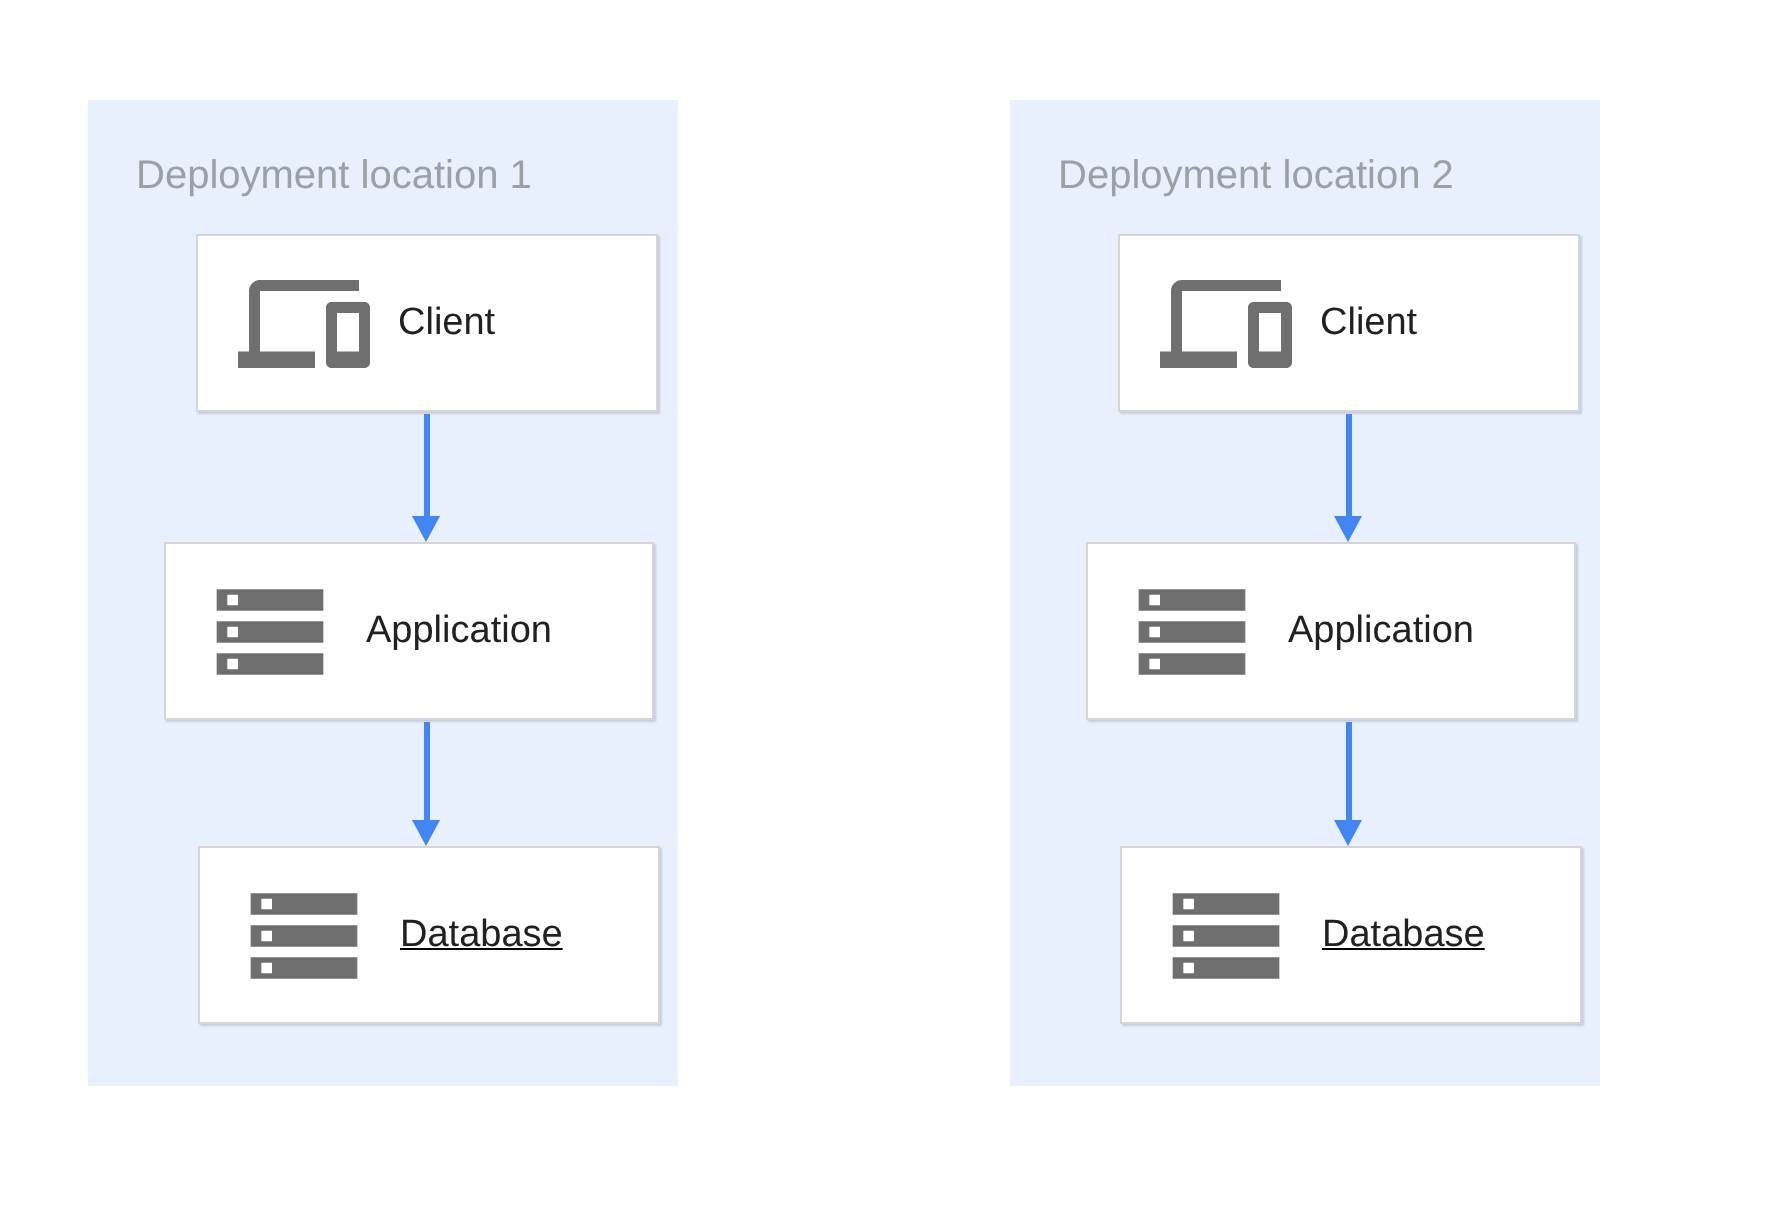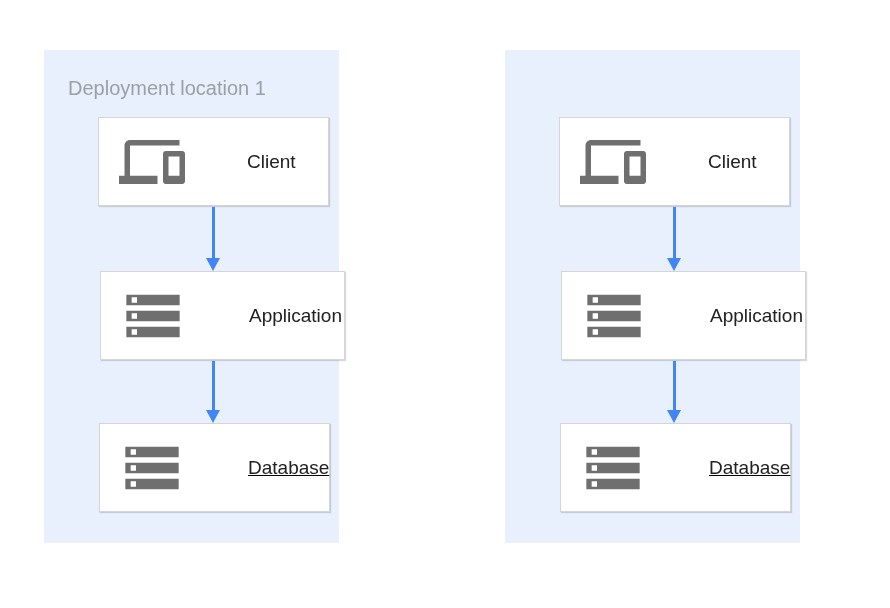--- a/index.html
+++ b/index.html
@@ -41,24 +41,23 @@
   }
   .node {
     position: absolute;
     height: 89px;
     background: var(--node-background);
     border: 1px solid var(--node-border);
     box-shadow: 1px 1px 1px rgba(0,0,0,0.15);
     display: flex;
     align-items: center;
     padding-left: 20px;
-    gap: 48px;
   }
   .node.client      { left: 54px; top: 67px;  width: 231px; }
-  .node.application { left: 56px; top: 221px; width: 245px; }
+  .node.application { left: 38px; top: 221px; width: 245px; }
   .node.database    { left: 55px; top: 373px; width: 231px; text-decoration: underline; }
   .node-icon {
     width: 80px;
     display: flex;
     align-items: center;
     justify-content: flex-start;
     color: var(--icon-gray);
     flex: 0 0 auto;
   }
   .node-label {
@@ -129,20 +128,21 @@
       <span class="node-icon">
         <svg width="64" height="64" viewBox="0 0 24 24" fill="currentColor" fill-rule="evenodd">
           <path d="M2 20h20v-4H2v4zm2-3h2v2H4v-2zM2 4v4h20V4H2zm4 3H4V5h2v2zm-4 7h20v-4H2v4zm2-3h2v2H4v-2z"></path>
         </svg>
       </span>
       <span class="node-label">Database</span>
     </div>
   </div>
 
   <div class="panel p2">
+    <div class="panel-title">Deployment location 2</div>
 
     <div class="node client">
       <span class="node-icon">
         <svg width="66" height="66" viewBox="0 0 24 24" fill="currentColor">
           <path d="M4 6h18V4H4c-1.1 0-2 .9-2 2v11H0v3h14v-3H4V6zm19 2h-6c-.55 0-1 .45-1 1v10c0 .55.45 1 1 1h6c.55 0 1-.45 1-1V9c0-.55-.45-1-1-1zm-1 9h-4v-7h4v7z"></path>
         </svg>
       </span>
       <span class="node-label">Client</span>
     </div>
 

